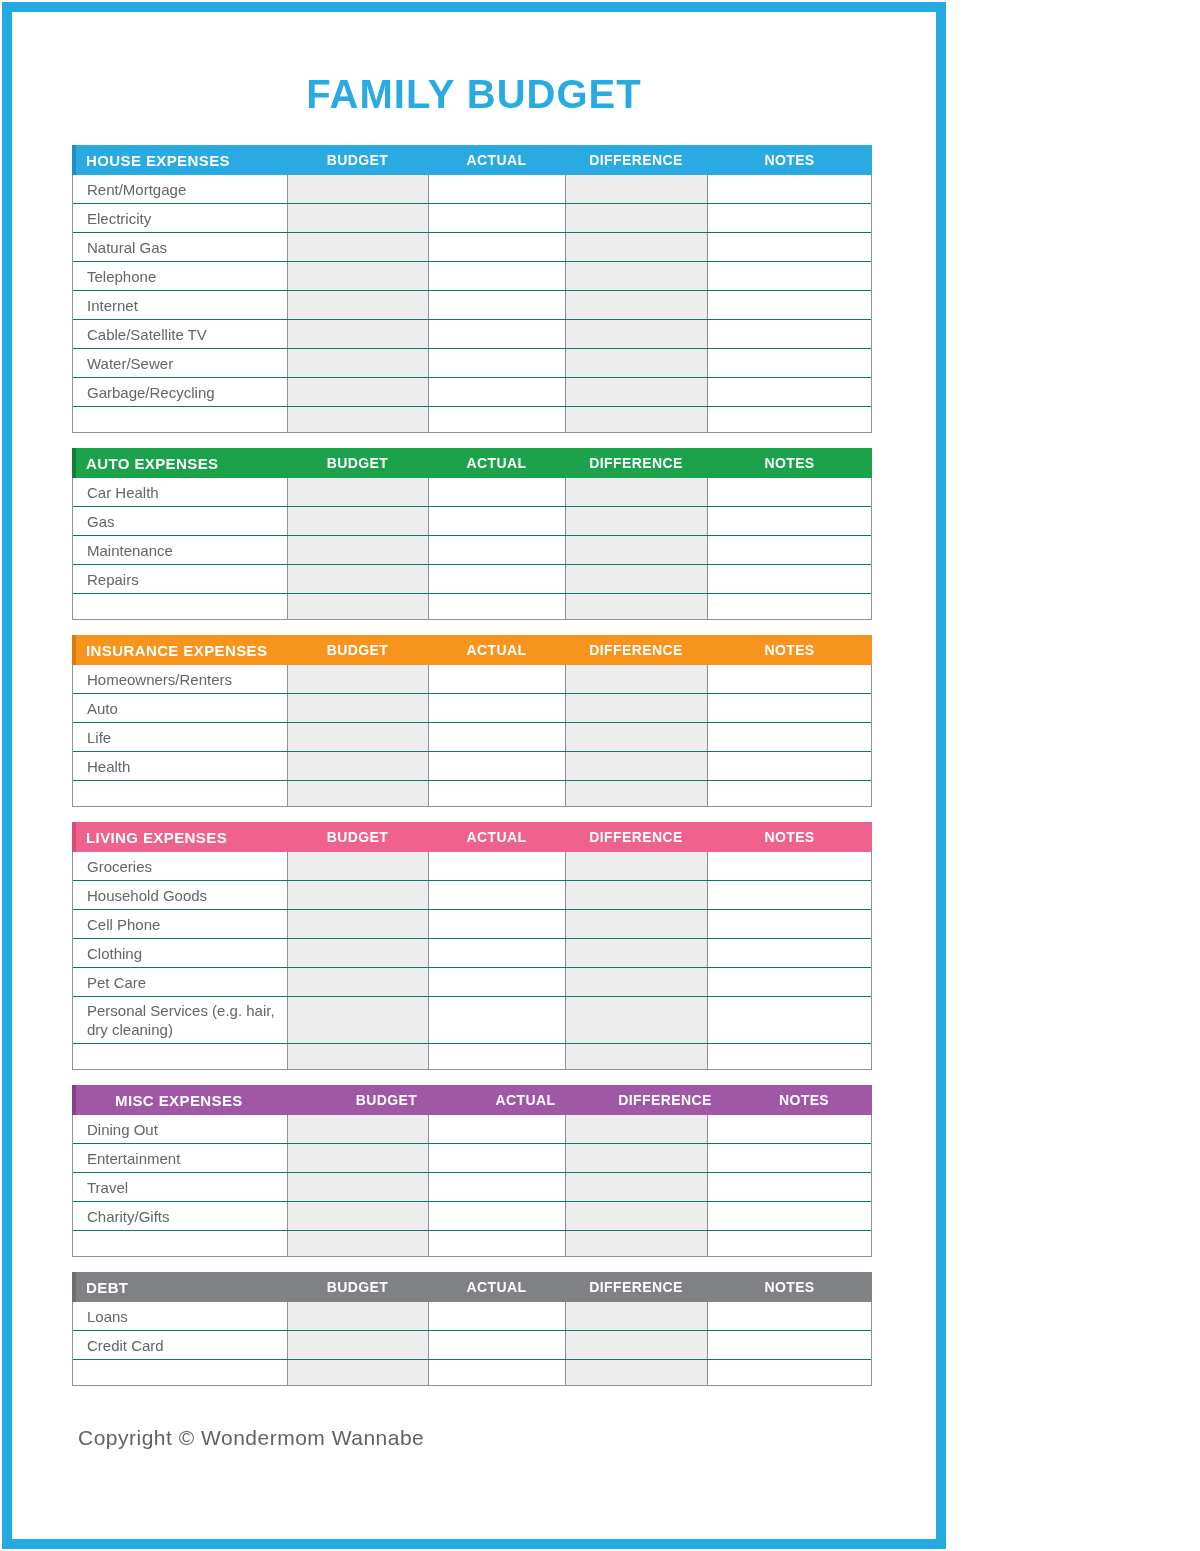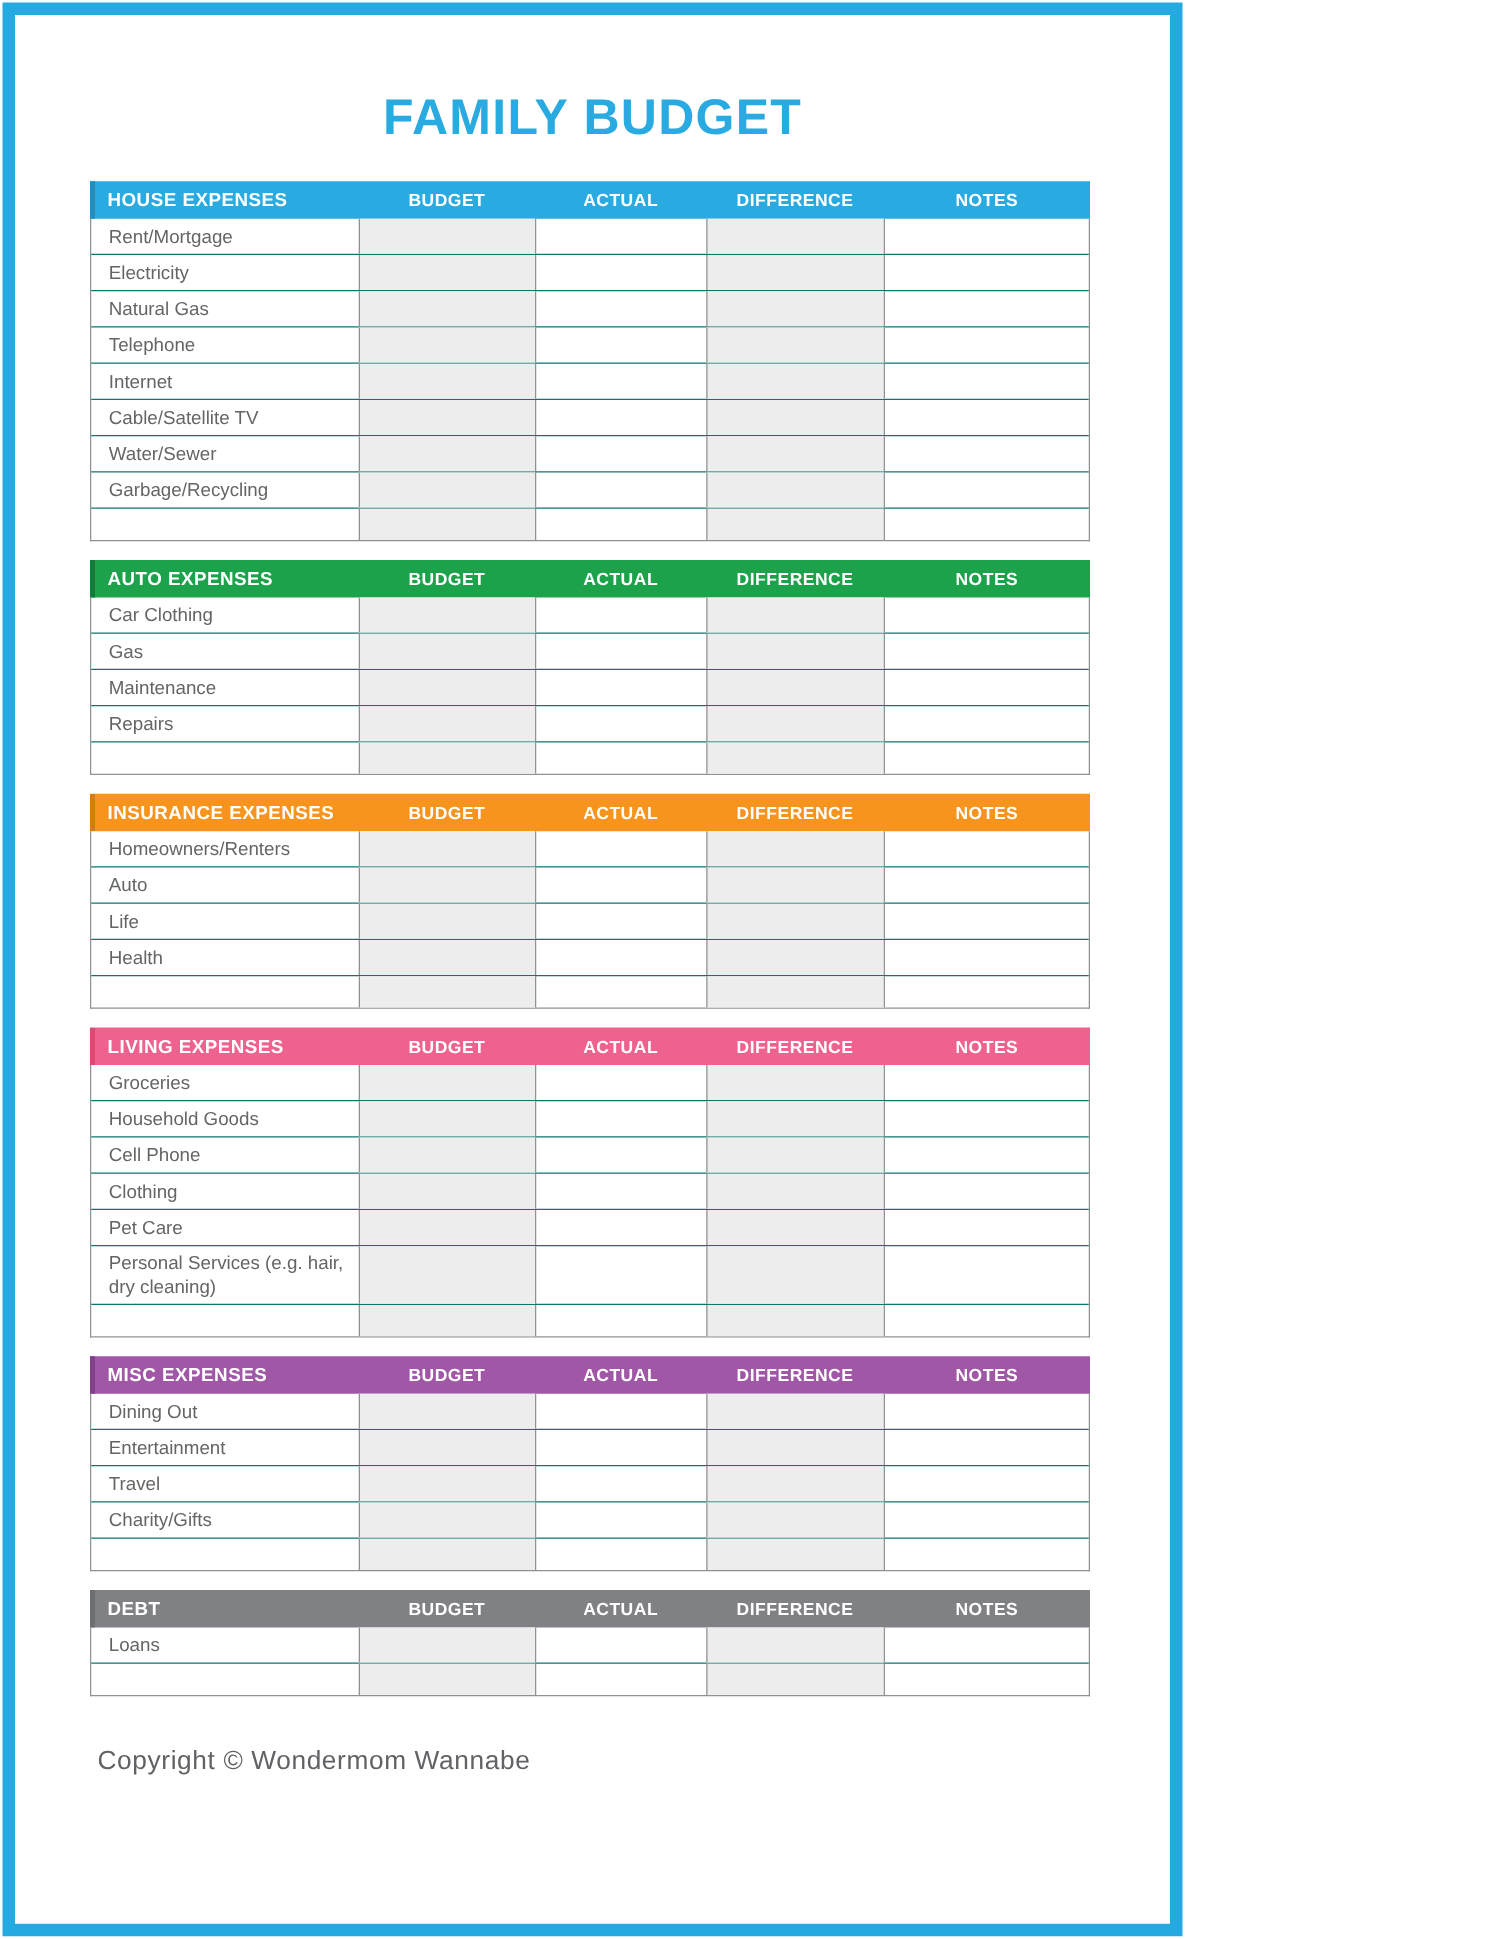--- a/index.html
+++ b/index.html
@@ -192,21 +192,21 @@
   <section class="budget-table">
     <header class="table-header" style="background: rgb(28, 162, 75); box-shadow: rgb(14, 127, 56) 4px 0px 0px inset;">
       <div class="th th-cat">AUTO EXPENSES</div>
       <div class="th">BUDGET</div>
       <div class="th">ACTUAL</div>
       <div class="th">DIFFERENCE</div>
       <div class="th">NOTES</div>
     </header>
     <div class="table-body">
   <div class="row">
-    <div class="cell cat">Car Clothing</div>
+    <div class="cell cat">Car Health</div>
     <div class="cell shaded"></div>
     <div class="cell"></div>
     <div class="cell shaded"></div>
     <div class="cell"></div>
   </div>
 
   <div class="row">
     <div class="cell cat">Gas</div>
     <div class="cell shaded"></div>
     <div class="cell"></div>
@@ -352,21 +352,21 @@
     <div class="cell cat"></div>
     <div class="cell shaded"></div>
     <div class="cell"></div>
     <div class="cell shaded"></div>
     <div class="cell"></div>
   </div>
 </div>
   </section>
 
   <section class="budget-table">
-    <header class="table-header" style="background: rgb(159, 87, 166); box-shadow: rgb(131, 64, 138) 4px 0px 0px inset;">
+    <header class="table-header" style="background: rgb(159, 87, 166); box-shadow: rgb(131, 64, 138) 4px 0px 0px inset; padding-left: 29px;">
       <div class="th th-cat">MISC EXPENSES</div>
       <div class="th">BUDGET</div>
       <div class="th">ACTUAL</div>
       <div class="th">DIFFERENCE</div>
       <div class="th">NOTES</div>
     </header>
     <div class="table-body">
   <div class="row">
     <div class="cell cat">Dining Out</div>
     <div class="cell shaded"></div>
@@ -420,20 +420,27 @@
     </header>
     <div class="table-body">
   <div class="row">
     <div class="cell cat">Loans</div>
     <div class="cell shaded"></div>
     <div class="cell"></div>
     <div class="cell shaded"></div>
     <div class="cell"></div>
   </div>
 
+  <div class="row">
+    <div class="cell cat">Credit Card</div>
+    <div class="cell shaded"></div>
+    <div class="cell"></div>
+    <div class="cell shaded"></div>
+    <div class="cell"></div>
+  </div>
 
   <div class="row">
     <div class="cell cat"></div>
     <div class="cell shaded"></div>
     <div class="cell"></div>
     <div class="cell shaded"></div>
     <div class="cell"></div>
   </div>
 </div>
   </section>

